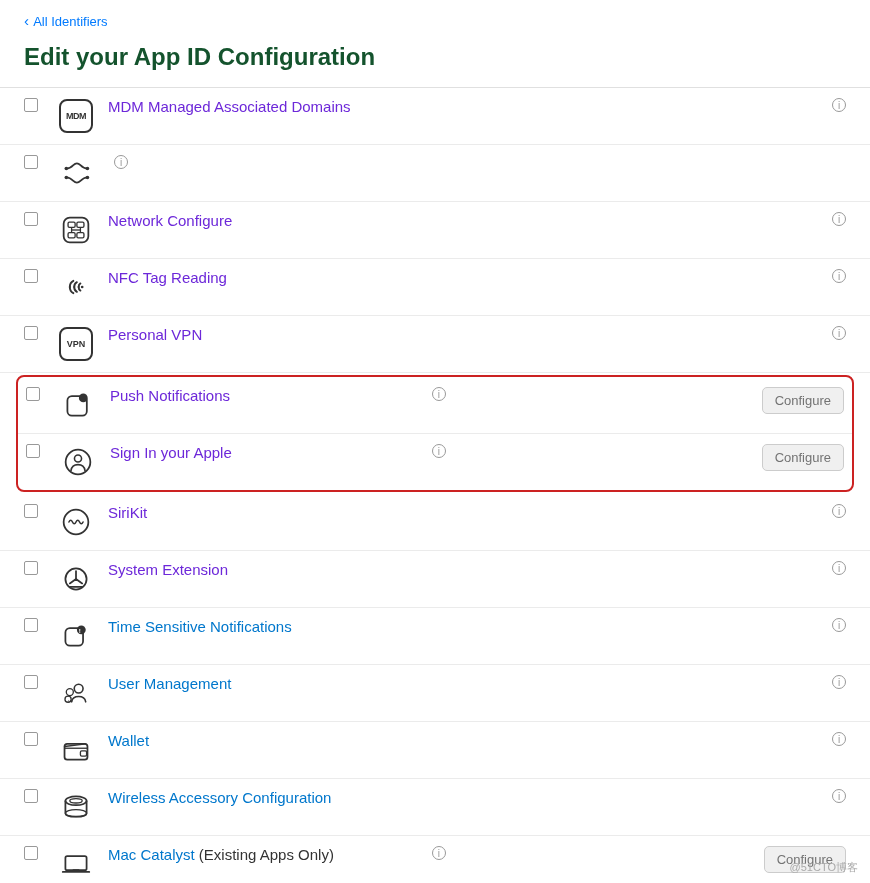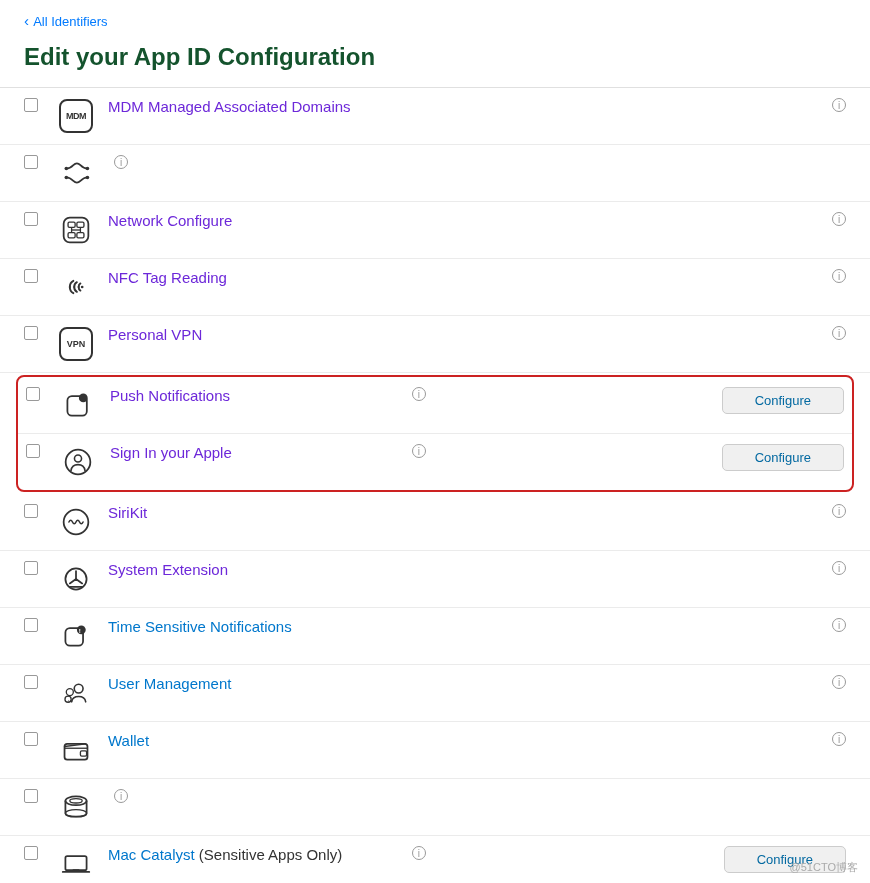--- a/index.html
+++ b/index.html
@@ -90,23 +90,23 @@
       color: #999;
       font-size: 10px;
       margin-left: 6px;
       cursor: pointer;
       vertical-align: middle;
     }
     .configure-btn {
       background: #f0f0f0;
       border: 1px solid #ccc;
       border-radius: 5px;
-      padding: 5px 32px;
+      padding: 5px 12px;
       font-size: 13px;
-      color: #0369a1;
+      color: #737373;
       cursor: pointer;
       white-space: nowrap;
     }
     .watermark {
       position: fixed;
       bottom: 8px;
       right: 12px;
       color: #aaa;
       font-size: 11px;
     }
@@ -321,33 +321,34 @@
   <div class="capability-row normal-row">
     <div class="checkbox"></div>
     <div class="icon-wrap">
       <svg class="icon-svg" viewBox="0 0 34 34" fill="none" xmlns="http://www.w3.org/2000/svg">
         <ellipse cx="17" cy="10" rx="12" ry="5" stroke="#333" stroke-width="2" fill="none"></ellipse>
         <ellipse cx="17" cy="10" rx="7" ry="2.5" stroke="#333" stroke-width="1.5" fill="none"></ellipse>
         <path d="M5 10 L5 24 Q5 28 17 28 Q29 28 29 24 L29 10" stroke="#333" stroke-width="2" fill="none"></path>
         <ellipse cx="17" cy="24" rx="12" ry="4" stroke="#333" stroke-width="1.5" fill="none"></ellipse>
       </svg>
     </div>
+    <span class="capability-name blue">Wireless Accessory Configuration</span>
     <span class="info-icon">i</span>
   </div>
 
   <div class="capability-row normal-row">
     <div class="checkbox"></div>
     <div class="icon-wrap">
       <svg class="icon-svg" viewBox="0 0 34 34" fill="none" xmlns="http://www.w3.org/2000/svg">
         <rect x="5" y="8" width="24" height="16" rx="2" stroke="#333" stroke-width="2" fill="none"></rect>
         <line x1="2" y1="26" x2="32" y2="26" stroke="#333" stroke-width="2" stroke-linecap="round"></line>
         <line x1="14" y1="24" x2="20" y2="24" stroke="#333" stroke-width="2" stroke-linecap="round"></line>
       </svg>
     </div>
-    <span class="capability-name blue">Mac Catalyst <span style="color:#333;font-weight:400;">(Sensitive Apps Only)</span></span>
+    <span class="capability-name blue">Mac Catalyst <span style="color:#333;font-weight:400;">(Existing Apps Only)</span></span>
     <span class="info-icon">i</span>
     <div style="flex:1"></div>
     <button class="configure-btn">Configure</button>
   </div>
 
 </div>
 
 <div class="watermark">@51CTO博客</div>
 
 </body></html>

